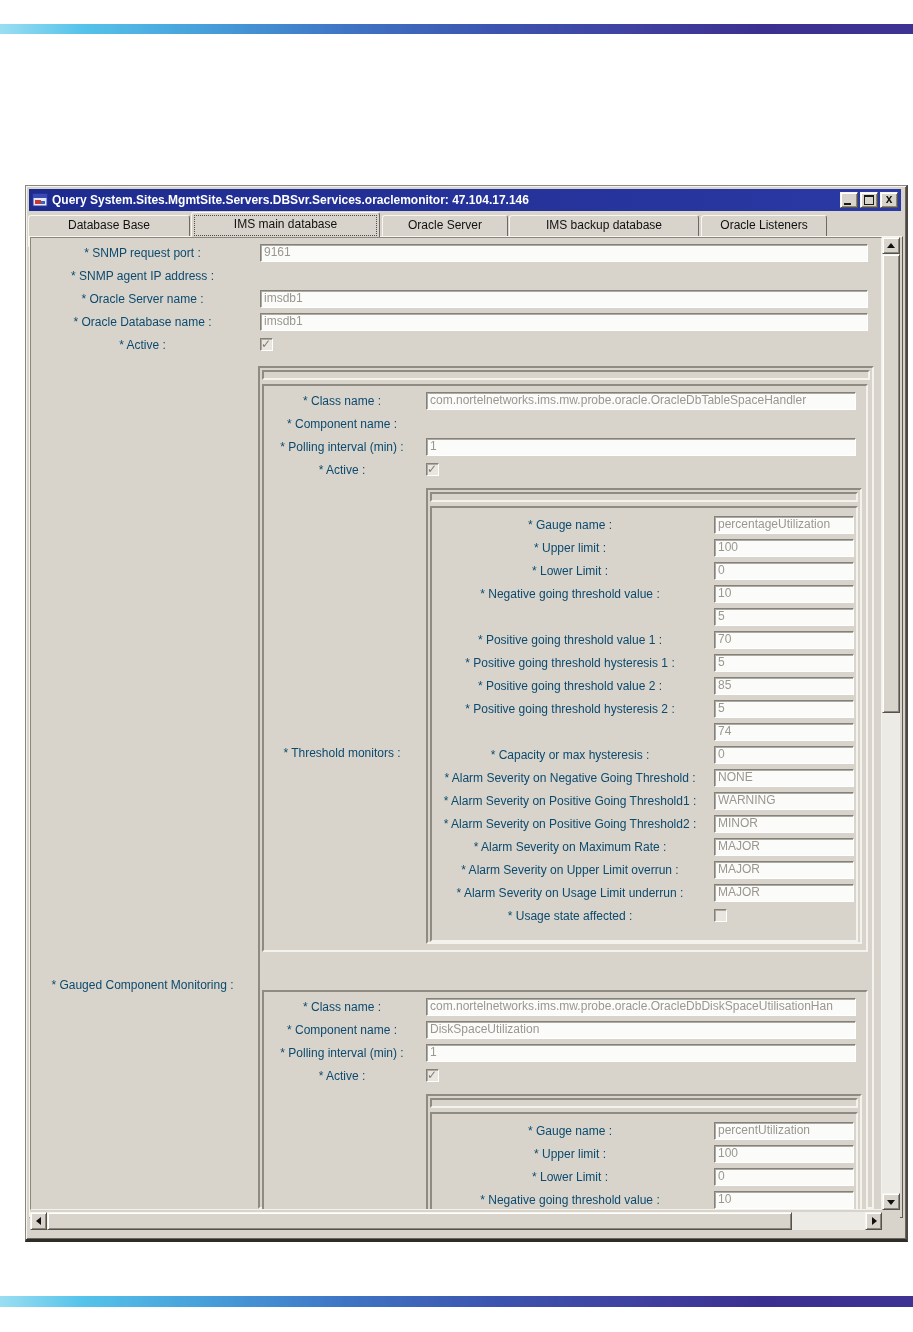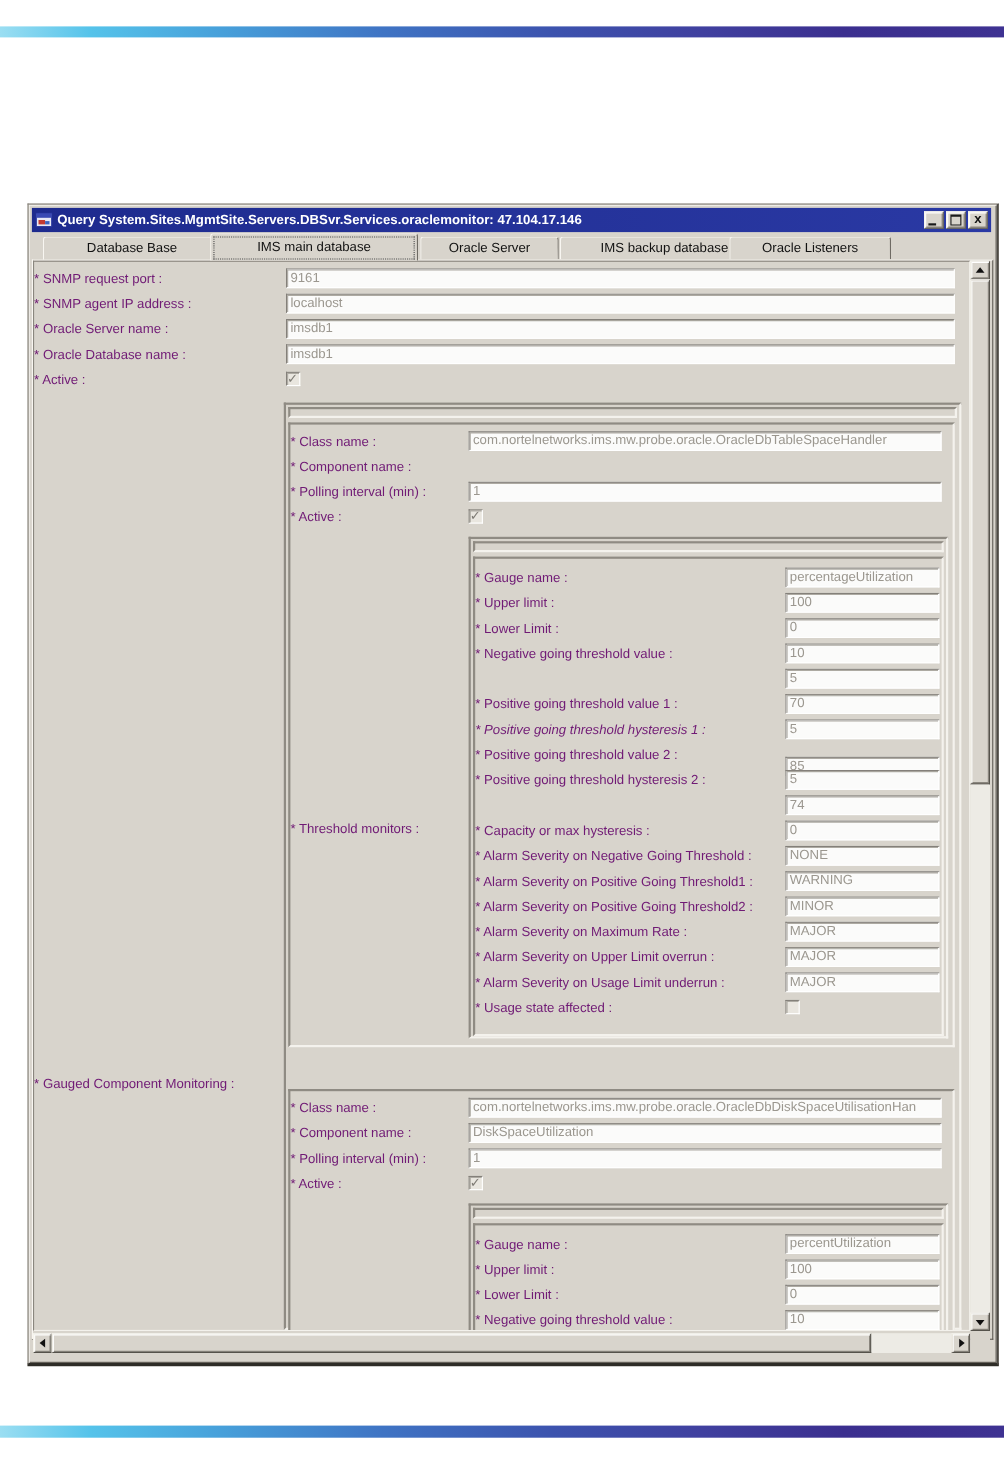--- a/index.html
+++ b/index.html
@@ -31,22 +31,22 @@
        border-radius:3px 3px 0 0;box-sizing:border-box;line-height:19px;z-index:2;}
   .tab.selected{z-index:4;font-weight:normal;line-height:23px;}
   .tab .focus-rect{position:absolute;left:2px;right:2px;top:2px;bottom:1px;border:1px dotted #4d4d4d;}
 
   .tabpane{position:absolute;left:3px;top:50px;width:874px;height:982px;background:#d8d4cc;
            border:1px solid;border-color:#f8f6f1 #5f5b54 #5f5b54 #f8f6f1;z-index:3;box-sizing:border-box;}
 
   .viewport{position:absolute;left:0;top:0;width:852px;height:973px;background:#d8d4cc;
             border:1px solid;border-color:#8a867e #f3f1ec #f3f1ec #8a867e;box-sizing:border-box;overflow:hidden;}
 
-  .flabel{position:absolute;left:0;font-size:12px;color:#701a75;height:18px;line-height:18px;
-          text-align:left;white-space:nowrap;}
+  .flabel{position:absolute;left:0;font-size:12px;color:#0c4a6e;height:18px;line-height:18px;
+          text-align:center;white-space:nowrap;}
   .tfield{position:absolute;height:18px;background:#fbfbfa;box-sizing:border-box;
           border:1px solid;border-color:#84807a #ffffff #ffffff #84807a;
           box-shadow:inset 1px 1px 0 #adaaa2;
           font-size:12px;line-height:15px;color:#9b978f;padding-left:3px;overflow:hidden;white-space:nowrap;}
   .cbox{position:absolute;width:13px;height:13px;background:#e9e6df;box-sizing:border-box;
         border:1px solid;border-color:#84807a #ffffff #ffffff #84807a;box-shadow:inset 1px 1px 0 #adaaa2;}
   .cbox .mark{position:absolute;left:0px;top:-2px;font-size:12px;color:#7f7c75;font-weight:bold;}
 
   .bevel{position:absolute;box-sizing:border-box;border:2px solid;
          border-color:#8f8b83 #f4f2ed #f4f2ed #8f8b83;background:#d8d4cc;}
@@ -85,35 +85,34 @@
         <span class="g-min"></span>
       </span>
     <span class="win-btn">
         <span class="g-max"></span>
       </span>
     <span class="win-btn" style="margin-right:3px;">
         <span class="g-close">x</span>
       </span>
   </div>
 
-  <div class="tab" style="left:13px;top:29px;width:162px;height:32px;"><span>Database Base</span></div>
+  <div class="tab" style="left:2px;top:29px;width:162px;height:32px;"><span>Database Base</span></div>
   <div class="tab selected" style="left:165px;top:26px;width:189px;height:25px;"><div class="focus-rect"></div><span>IMS main database</span></div>
   <div class="tab" style="left:356px;top:29px;width:126px;height:21px;"><span>Oracle Server</span></div>
   <div class="tab" style="left:483px;top:29px;width:190px;height:21px;"><span>IMS backup database</span></div>
-  <div class="tab" style="left:637px;top:29px;width:147px;height:21px;"><span>Oracle Listeners</span></div>
+  <div class="tab" style="left:675px;top:29px;width:126px;height:21px;"><span>Oracle Listeners</span></div>
 
   <div class="tabpane">
 
     <div class="viewport">
 
       <div class="rows">
           <div class="flabel" style="top: 6px; width: 223px;">* SNMP request port :</div>
           <div class="tfield" style="left: 229px; top: 6px; width: 608px;">9161</div>
           <div class="flabel" style="top: 29px; width: 223px;">* SNMP agent IP address :</div>
-          <div class="tfield" style="left: 229px; top: 29px; width: 608px;">localhost</div>
           <div class="flabel" style="top: 52px; width: 223px;">* Oracle Server name :</div>
           <div class="tfield" style="left: 229px; top: 52px; width: 608px;">imsdb1</div>
           <div class="flabel" style="top: 75px; width: 223px;">* Oracle Database name :</div>
           <div class="tfield" style="left: 229px; top: 75px; width: 608px;">imsdb1</div>
           <div class="flabel" style="top: 98px; width: 223px;">* Active :</div>
           <span class="cbox checked" style="left: 229px; top: 100px;">
             <span class="mark">✓</span>
           </span>
         </div>
 
@@ -143,24 +142,24 @@
                   <div class="tfield" style="left: 282px; top: 8px; width: 140px;">percentageUtilization</div>
                   <div class="flabel" style="top: 31px; width: 276px;">* Upper limit :</div>
                   <div class="tfield" style="left: 282px; top: 31px; width: 140px;">100</div>
                   <div class="flabel" style="top: 54px; width: 276px;">* Lower Limit :</div>
                   <div class="tfield" style="left: 282px; top: 54px; width: 140px;">0</div>
                   <div class="flabel" style="top: 77px; width: 276px;">* Negative going threshold value :</div>
                   <div class="tfield" style="left: 282px; top: 77px; width: 140px;">10</div>
                   <div class="tfield" style="left: 282px; top: 100px; width: 140px;">5</div>
                   <div class="flabel" style="top: 123px; width: 276px;">* Positive going threshold value 1 :</div>
                   <div class="tfield" style="left: 282px; top: 123px; width: 140px;">70</div>
-                  <div class="flabel" style="top: 146px; width: 276px; font-style: italic;">* Positive going threshold hysteresis 1 :</div>
+                  <div class="flabel" style="top: 146px; width: 276px;">* Positive going threshold hysteresis 1 :</div>
                   <div class="tfield" style="left: 282px; top: 146px; width: 140px;">5</div>
                   <div class="flabel" style="top: 169px; width: 276px;">* Positive going threshold value 2 :</div>
-                  <div class="tfield" style="left: 282px; top: 180px; width: 140px;">85</div>
+                  <div class="tfield" style="left: 282px; top: 169px; width: 140px;">85</div>
                   <div class="flabel" style="top: 192px; width: 276px;">* Positive going threshold hysteresis 2 :</div>
                   <div class="tfield" style="left: 282px; top: 192px; width: 140px;">5</div>
                   <div class="tfield" style="left: 282px; top: 215px; width: 140px;">74</div>
                   <div class="flabel" style="top: 238px; width: 276px;">* Capacity or max hysteresis :</div>
                   <div class="tfield" style="left: 282px; top: 238px; width: 140px;">0</div>
                   <div class="flabel" style="top: 261px; width: 276px;">* Alarm Severity on Negative Going Threshold :</div>
                   <div class="tfield" style="left: 282px; top: 261px; width: 140px;">NONE</div>
                   <div class="flabel" style="top: 284px; width: 276px;">* Alarm Severity on Positive Going Threshold1 :</div>
                   <div class="tfield" style="left: 282px; top: 284px; width: 140px;">WARNING</div>
                   <div class="flabel" style="top: 307px; width: 276px;">* Alarm Severity on Positive Going Threshold2 :</div>

